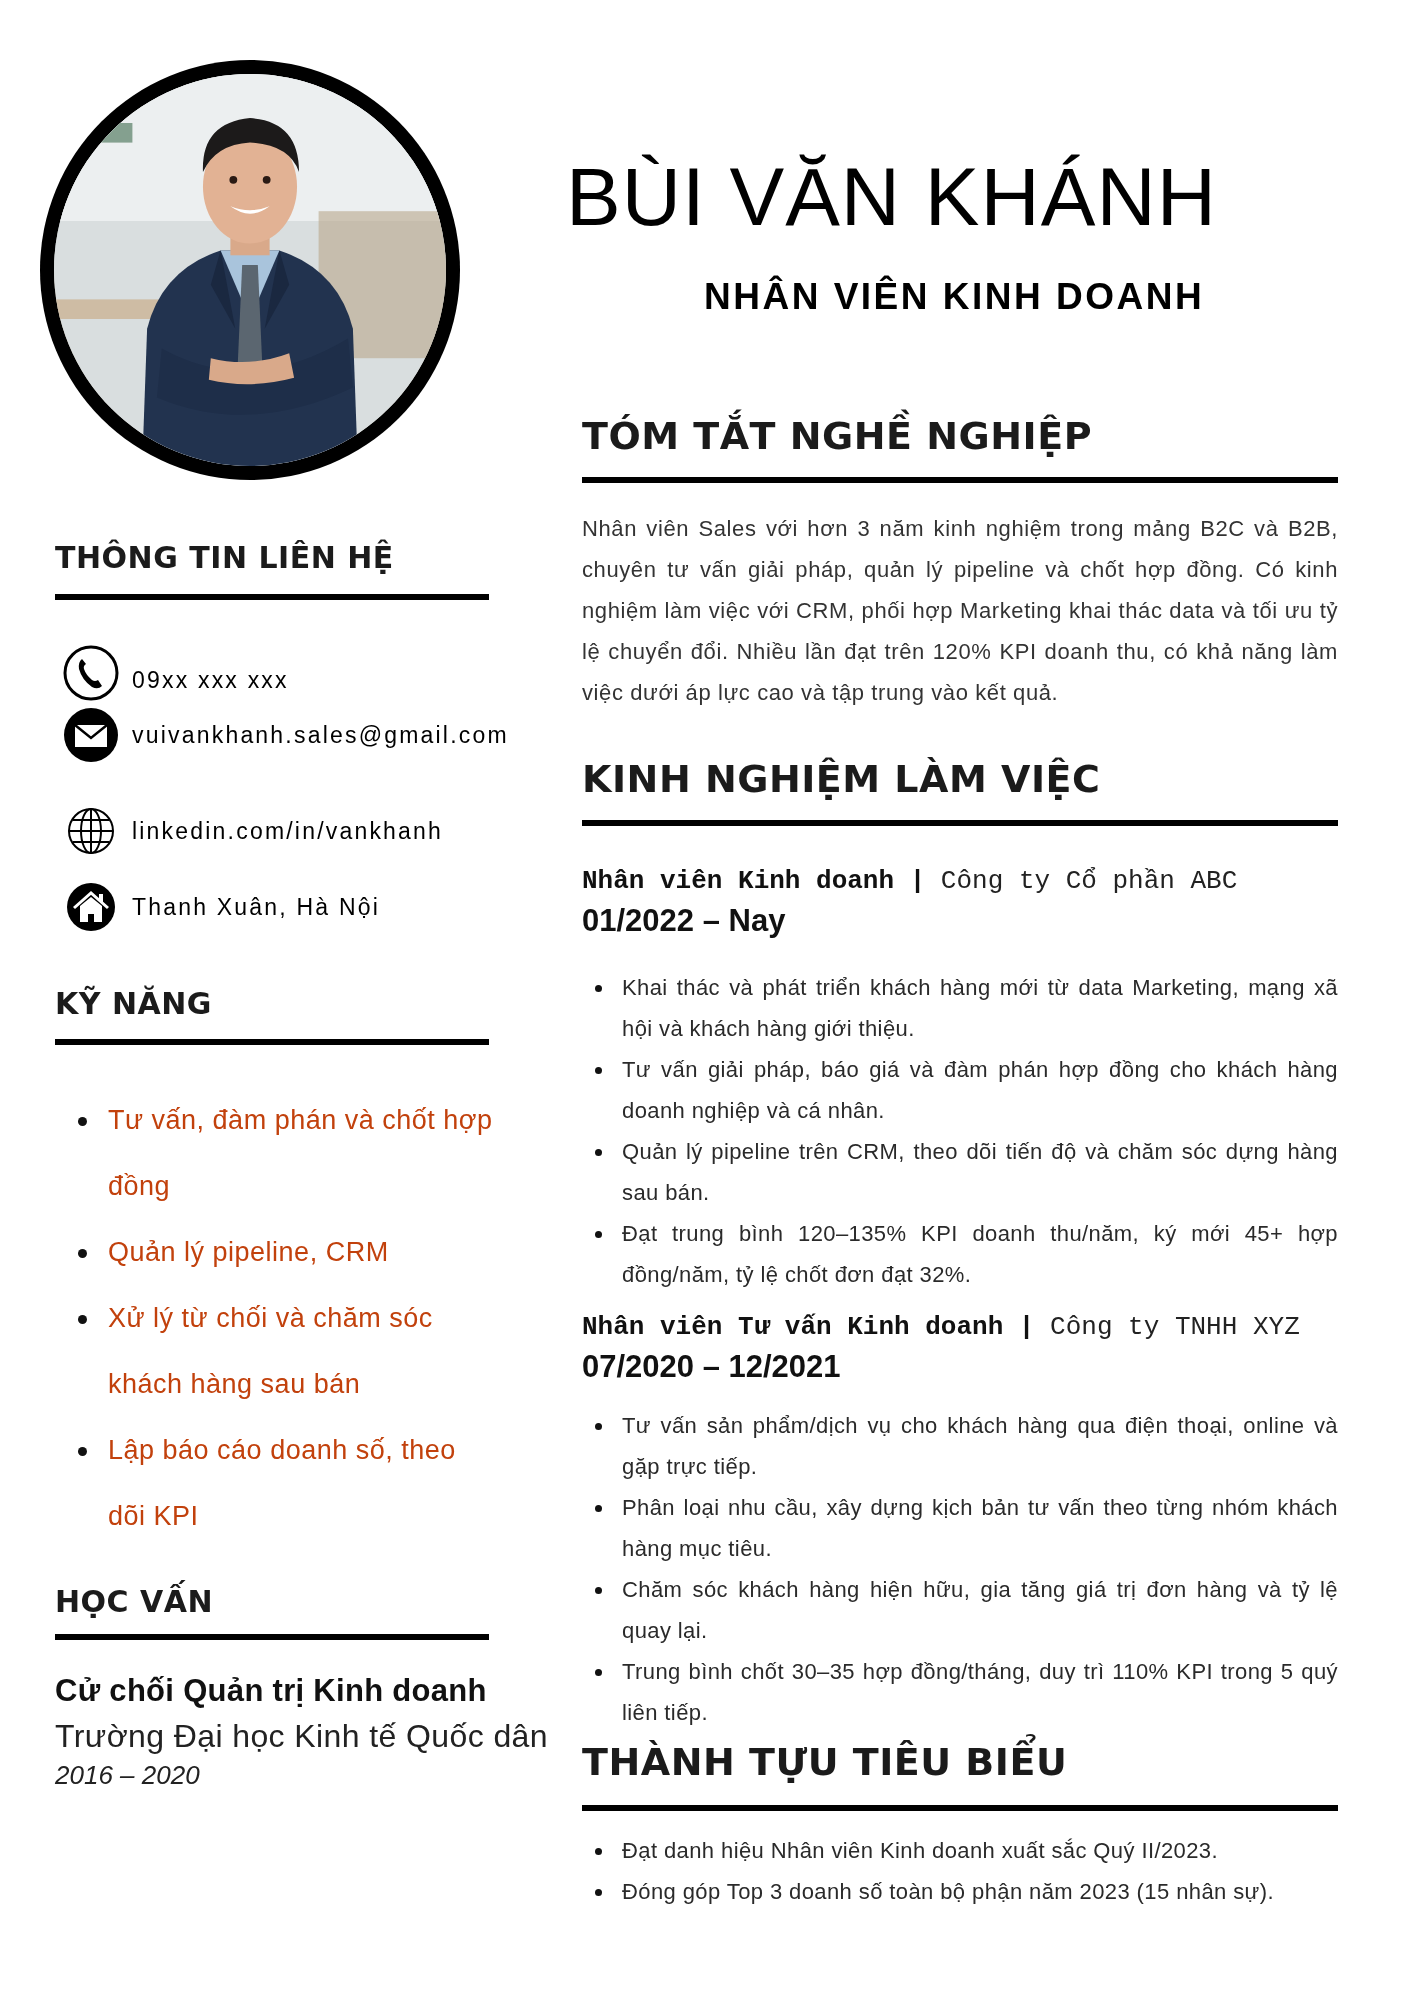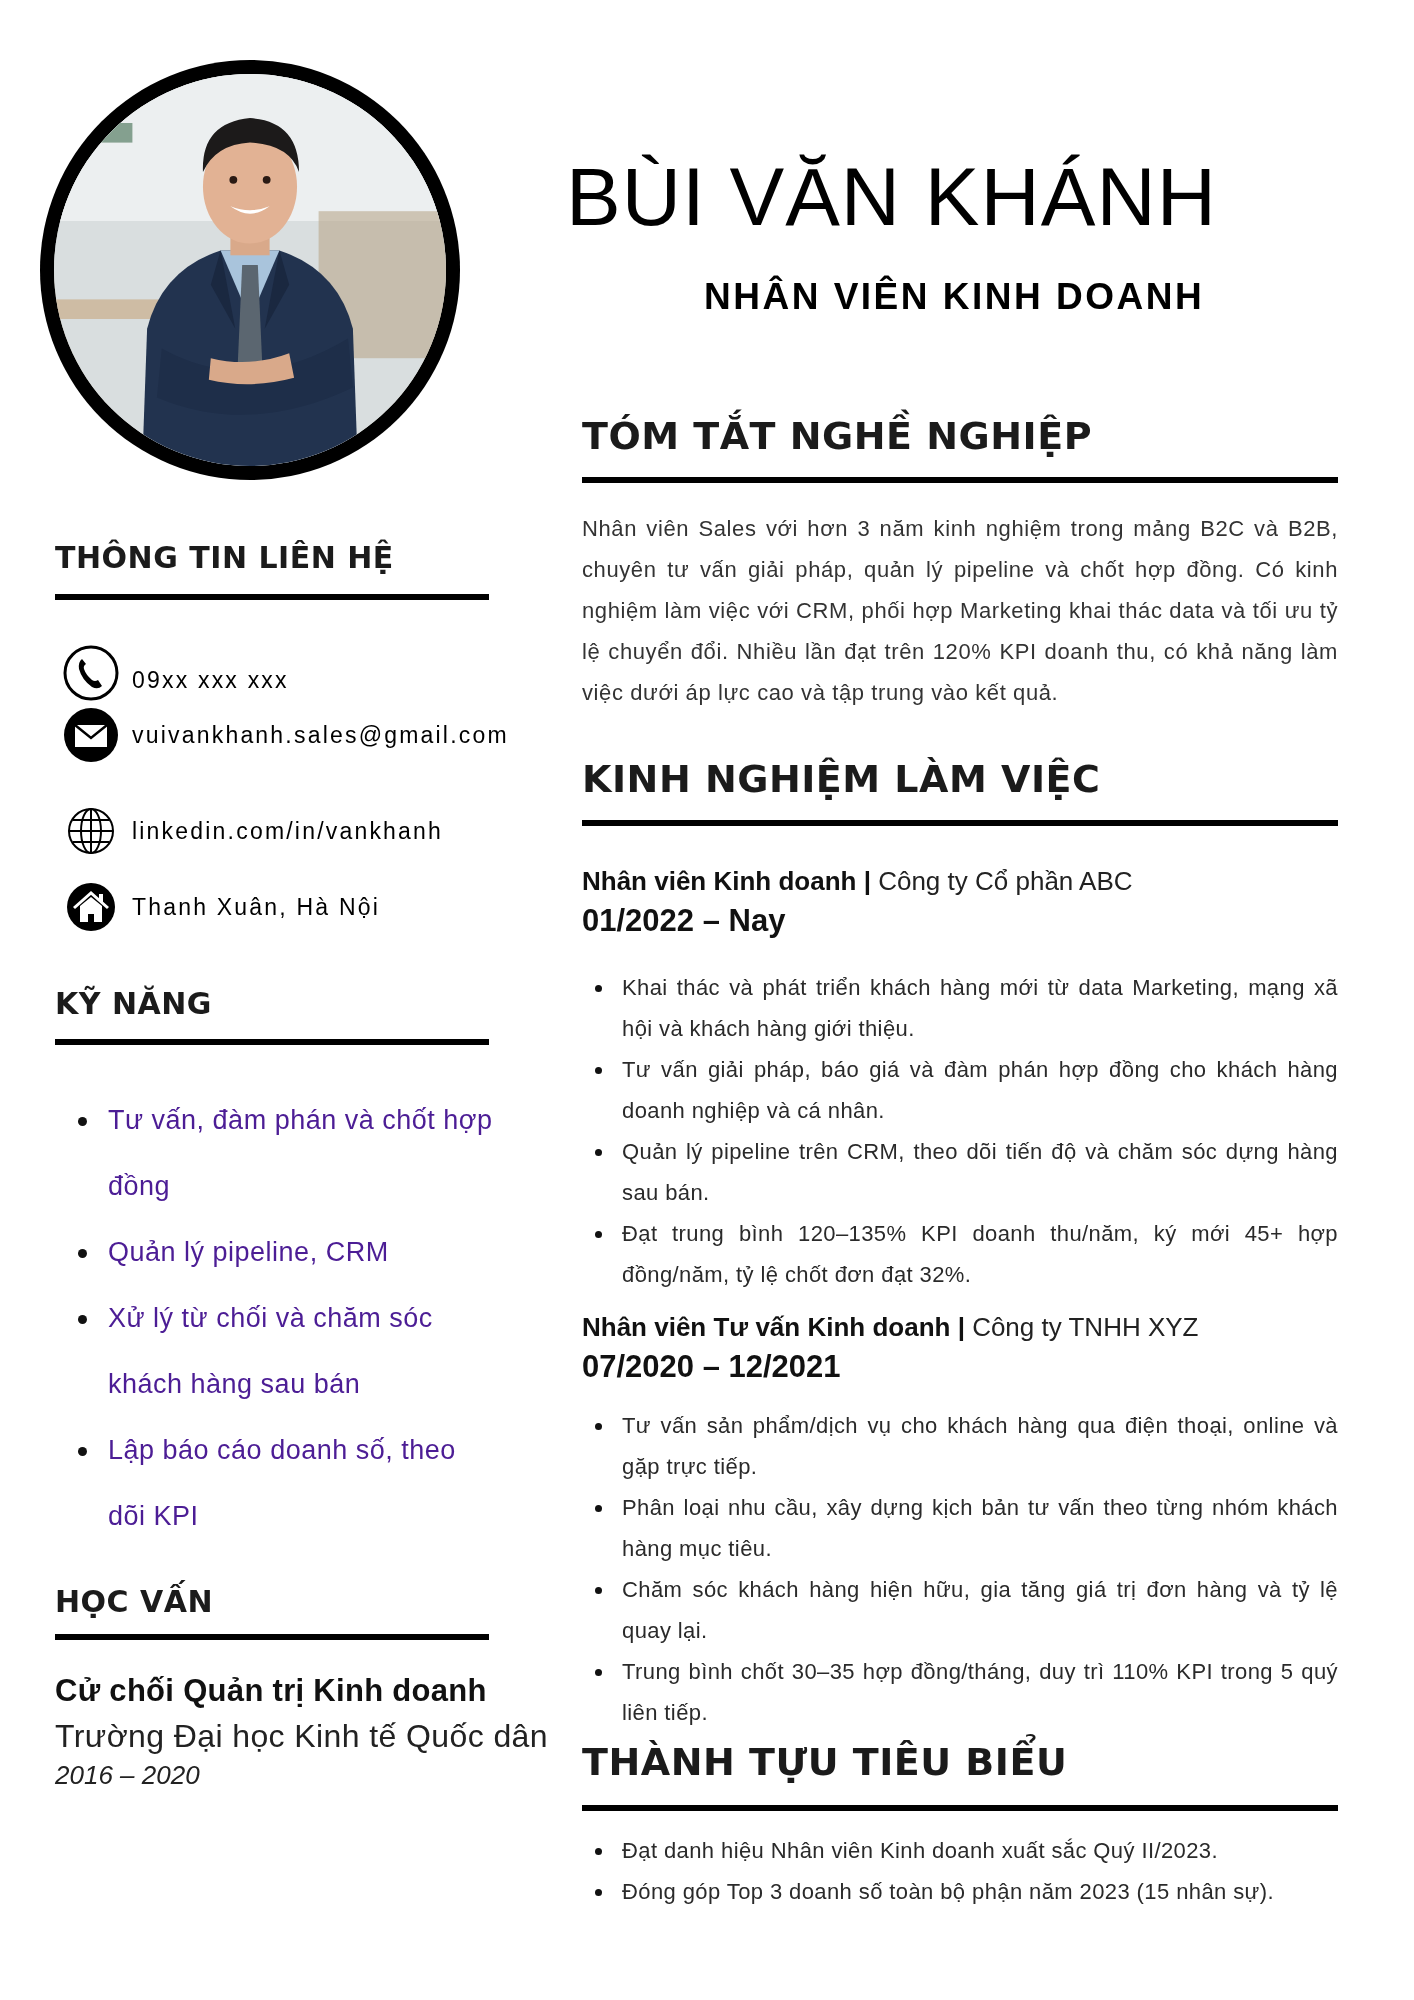--- a/index.html
+++ b/index.html
@@ -39,33 +39,33 @@
     font-size: 22px; line-height: 41px; text-align: justify; color: #333;
     letter-spacing: 0.6px;
   }
 
   .contact-item { position: absolute; left: 62px; display: flex; align-items: center; }
   .contact-icon { width: 58px; height: 58px; display: flex; align-items: center; justify-content: center; }
   .contact-text { font-size: 23px; letter-spacing: 2.2px; color: #000000; margin-left: 12px; }
 
   .skills { position: absolute; left: 78px; top: 1087px; width: 420px; list-style: none; }
   .skills li {
-    position: relative; padding-left: 30px; font-size: 27px; line-height: 66px; color: #4c1d95;
+    position: relative; padding-left: 30px; font-size: 27px; line-height: 66px; color: #c2410c;
     letter-spacing: 0.5px;
   }
   .skills li::before {
     content: ""; position: absolute; left: 0; top: 30px; width: 9px; height: 9px;
     background: #111; border-radius: 50%;
   }
 
   .edu-degree { position: absolute; left: 55px; top: 1673px; font-size: 31px; font-weight: 700; color: #111; letter-spacing: 0.3px; }
   .edu-school { position: absolute; left: 55px; top: 1718px; font-size: 32px; color: #222; letter-spacing: 0.4px; }
   .edu-years { position: absolute; left: 55px; top: 1760px; font-size: 26px; font-style: italic; color: #222; }
 
-  .job-head { position: absolute; left: 582px; font-size: 26px; color: #222; }
+  .job-head { position: absolute; left: 582px; font-size: 26px; color: #222; font-family: Liberation Mono, monospace; }
   .job-head .role { font-weight: 700; color: #111; }
   .job-dates { position: absolute; left: 582px; font-size: 31px; font-weight: 700; color: #111; }
 
   .bullets { position: absolute; left: 582px; width: 756px; list-style: none; }
   .bullets li {
     position: relative; padding-left: 40px; font-size: 22px; line-height: 41px;
     color: #2a2a2a; text-align: justify; letter-spacing: 0.4px;
   }
   .bullets li::before {
     content: ""; position: absolute; left: 13px; top: 18px; width: 7px; height: 7px;

